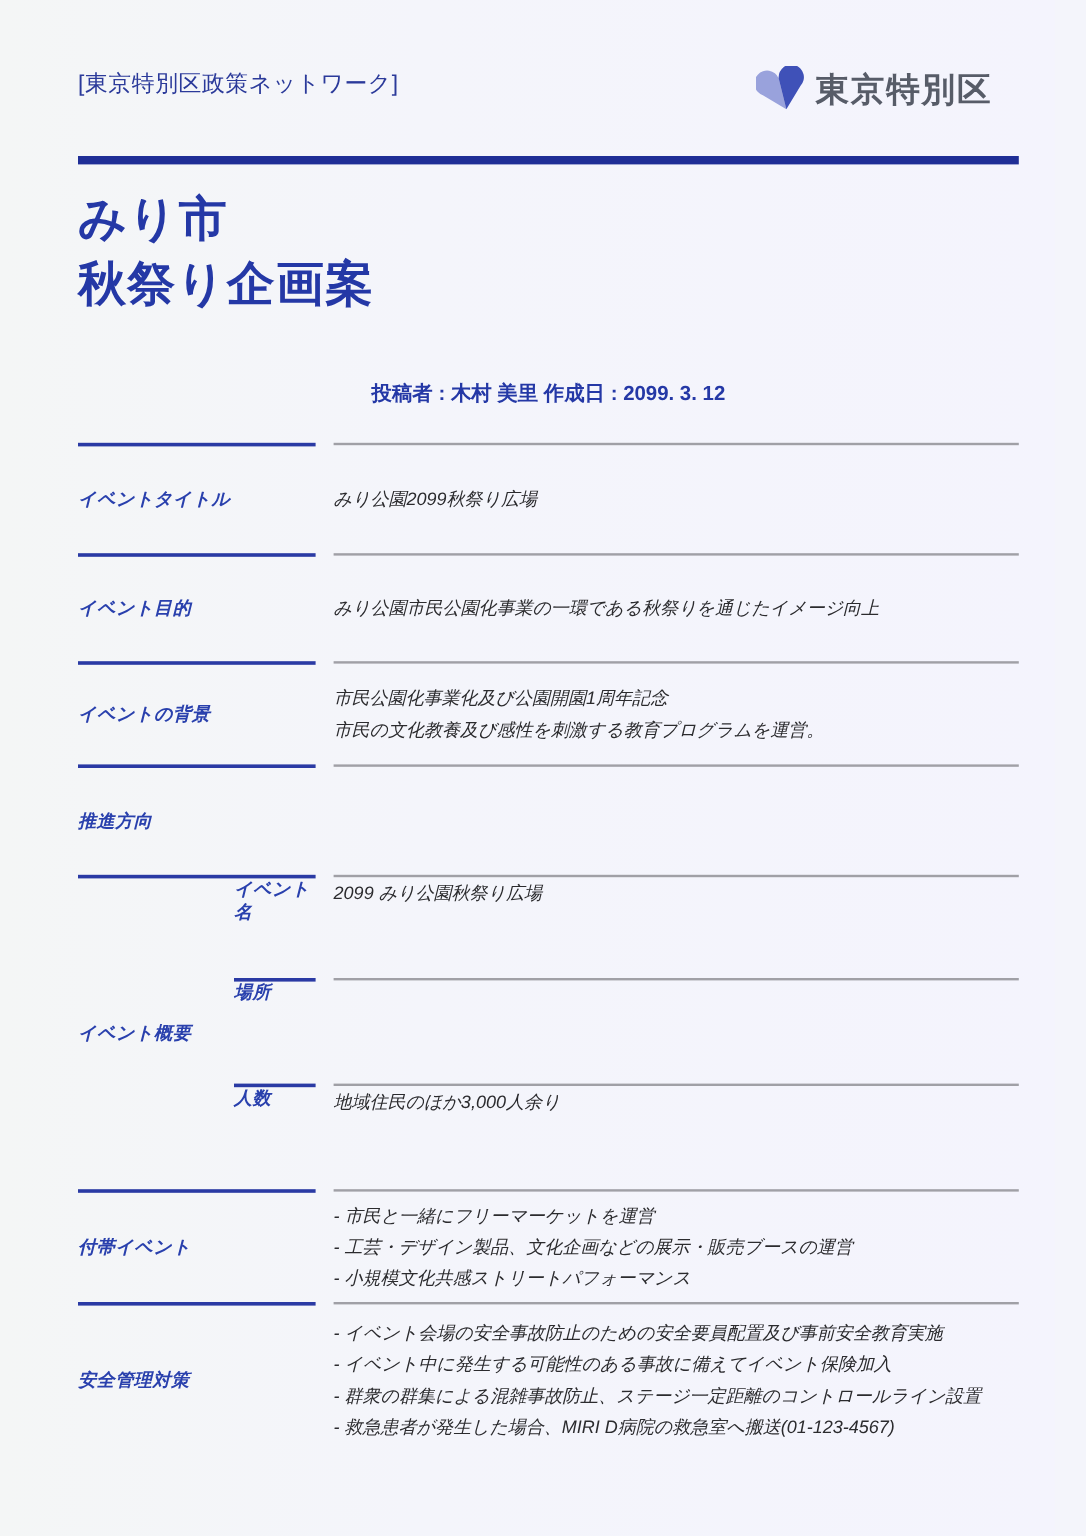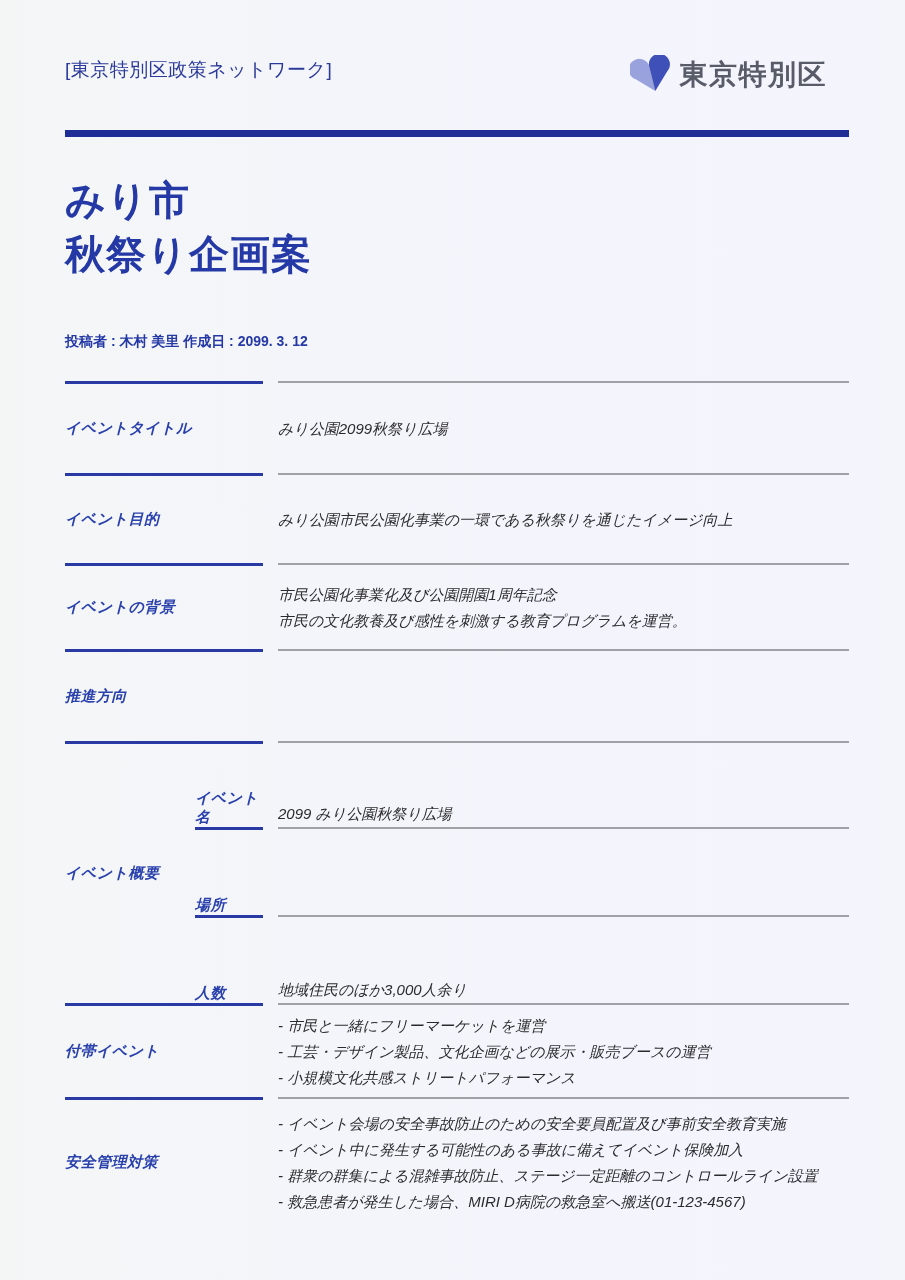--- a/index.html
+++ b/index.html
@@ -26,40 +26,40 @@
   
   .topbar{display:flex;justify-content:space-between;align-items:flex-start;height:44px;}
   .network{font-size:19px;font-weight:500;color:#2b3a9a;letter-spacing:.5px;padding-top:2px;}
   .brand{display:flex;align-items:center;gap:6px;margin-right:22px;}
   .heart{width:44px;height:40px;display:block;}
   .petal-left{fill:#99a2dc;}
   .petal-right{fill:#4254ba;mix-blend-mode:multiply;}
   .brand-text{font-size:28px;font-weight:600;color:var(--brand-gray);letter-spacing:1.5px;}
   
   .title-rule{margin-top:31px;height:7px;background:var(--rule-navy);}
-  .doc-title{margin-top:37px;font-size:40px;line-height:1.34;font-weight:800;color:var(--accent);letter-spacing:1px;}
-  .byline{margin-top:52px;text-align:left;font-size:14px;font-weight:600;color:var(--accent);}
+  .doc-title{margin-top:20px;font-size:40px;line-height:1.34;font-weight:800;color:var(--accent);letter-spacing:1px;}
+  .byline{margin-top:52px;text-align:center;font-size:17px;font-weight:600;color:var(--accent);}
   
   .table{margin-top:30px;font-style:italic;}
   .sep{display:flex;height:3px;}
   .sep .b{display:block;width:198px;height:3px;background:var(--sep-blue);}
   .sep .gap{display:block;width:15px;height:3px;}
   .sep .g{display:block;flex:1;height:2px;background:var(--sep-gray);}
   .sep.sub{padding-left:130px;}
   .sep.sub .b{width:68px;}
   .row{display:flex;align-items:center;}
   .lab{width:198px;flex:0 0 198px;font-size:15px;font-weight:700;color:#2940ad;letter-spacing:.5px;}
   .spacer{width:15px;flex:0 0 15px;}
   .val{flex:1;font-size:15px;font-weight:500;color:var(--text-dark);line-height:26px;}
   
   .group{display:flex;}
   .glab{width:130px;flex:0 0 130px;display:flex;align-items:center;
         font-size:15px;font-weight:700;color:#2940ad;letter-spacing:.5px;}
   .gbody{flex:1;}
-  .subrow{display:flex;align-items:flex-end;}
+  .subrow{display:flex;align-items:flex-start;}
   .slab{width:68px;flex:0 0 68px;font-size:15px;font-weight:700;color:#2940ad;letter-spacing:.5px;}
 </style>
 </head>
 <body>
 
 <div class="page">
 
   <header class="topbar">
     <div class="network">[東京特別区政策ネットワーク]</div>
     <div class="brand">

